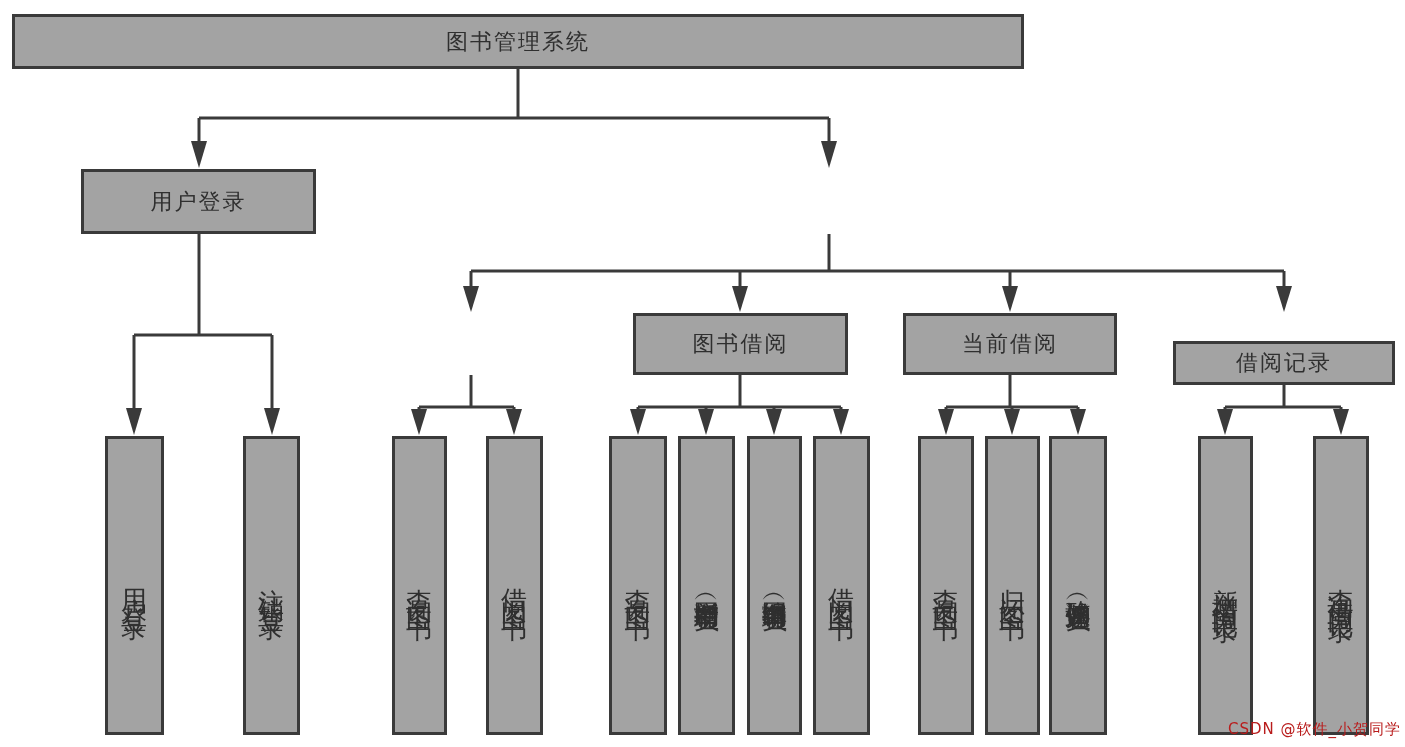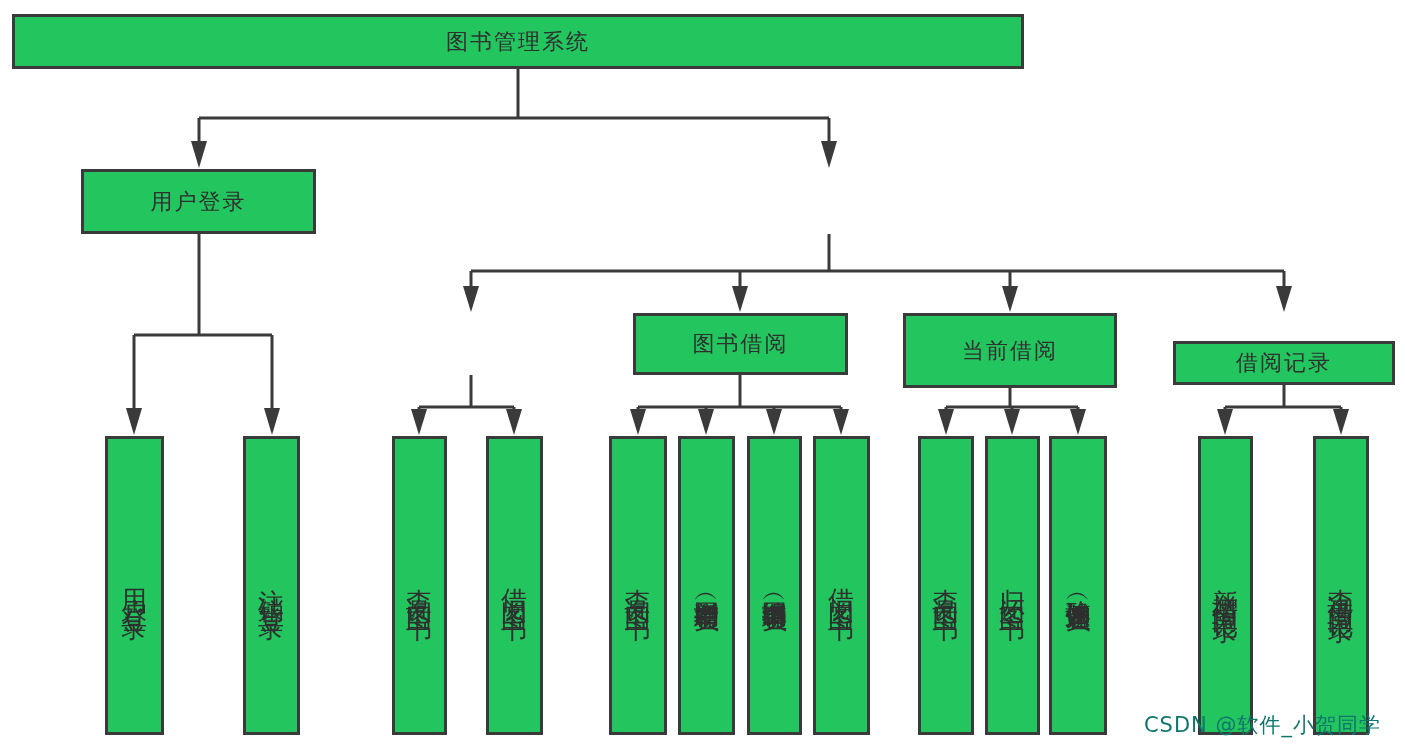--- a/index.html
+++ b/index.html
@@ -4,35 +4,35 @@
 <style>
   html,body{margin:0;padding:0;}
   body{
     width:1405px;height:747px;position:relative;background:#ffffff;
     font-family:"DejaVu Sans","Liberation Sans",sans-serif;
     color:#2f2f2f;overflow:hidden;
   }
   .stage{position:absolute;left:0;top:0;width:1405px;height:747px;}
   .connectors{position:absolute;left:0;top:0;z-index:1;}
   .node{
-    position:absolute;box-sizing:border-box;background:#22c55e;
+    position:absolute;box-sizing:border-box;background:#a3a3a3;
     border:3px solid #3a3a3a;display:flex;align-items:center;justify-content:center;
     z-index:2;
   }
   .hlabel{font-size:22px;letter-spacing:2px;white-space:nowrap;}
   .root-box .hlabel{font-size:22px;}
   .vtext{
     writing-mode:vertical-lr;line-height:1;
     font-size:26px;letter-spacing:9px;white-space:nowrap;
   }
   .vtext.tight{font-size:25px;letter-spacing:1px;}
   .vtext.mid{letter-spacing:6px;}
   .watermark{
-    position:absolute;right:24px;bottom:8px;z-index:3;
-    font-size:21px;color:#0f766e;letter-spacing:1px;white-space:nowrap;
+    position:absolute;right:4px;bottom:8px;z-index:3;
+    font-size:15px;color:#b91c1c;letter-spacing:1px;white-space:nowrap;
   }
 </style>
 </head>
 <body>
 
 <div class="stage">
 
   <svg class="connectors" width="1405" height="747" viewBox="0 0 1405 747">
     <g stroke="#3a3a3a" stroke-width="3" fill="none">
 
@@ -106,21 +106,21 @@
     <span class="hlabel">图书管理系统</span>
   </div>
 
   <div class="node" style="left:81px;top:169px;width:235px;height:65px;">
     <span class="hlabel">用户登录</span>
   </div>
 
   <div class="node" style="left:633px;top:313px;width:215px;height:62px;">
     <span class="hlabel">图书借阅</span>
   </div>
-  <div class="node" style="left:903px;top:313px;width:214px;height:75px;">
+  <div class="node" style="left:903px;top:313px;width:214px;height:62px;">
     <span class="hlabel">当前借阅</span>
   </div>
   <div class="node" style="left:1173px;top:313px;width:222px;height:44px;margin-top:28px;">
     <span class="hlabel">借阅记录</span>
   </div>
 
   <div class="node" style="left:105px;top:436px;width:59px;height:299px;">
     <span class="vtext">用户登录</span>
   </div>
   <div class="node" style="left:243px;top:436px;width:57px;height:299px;">

